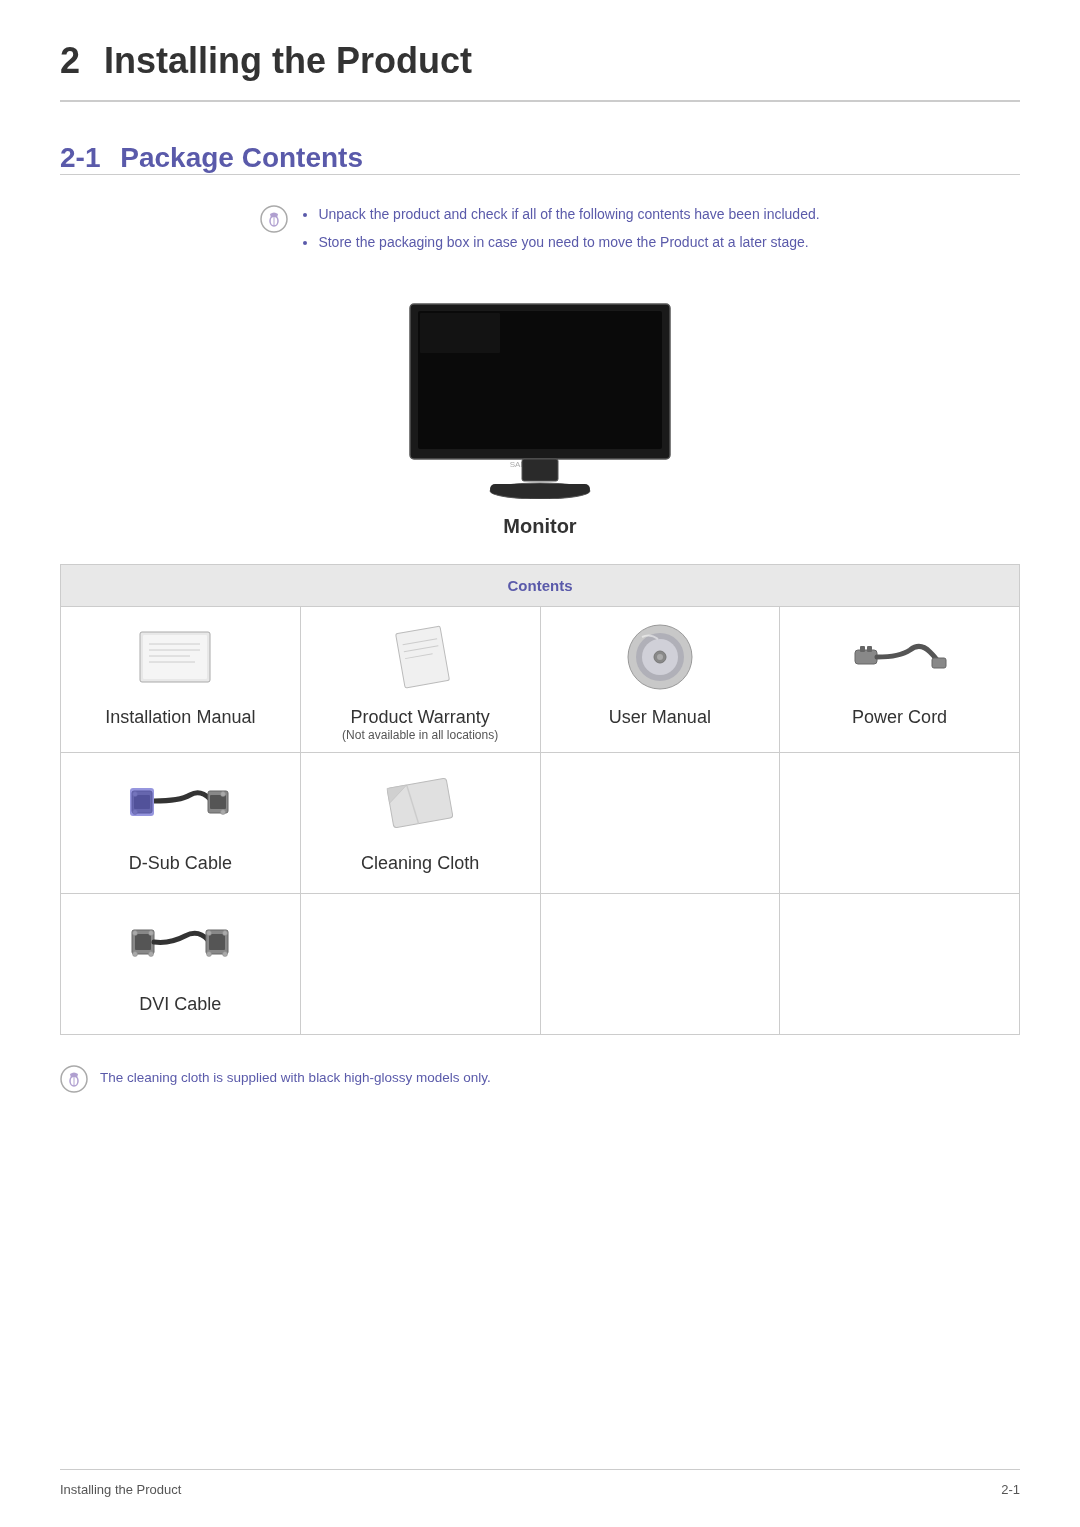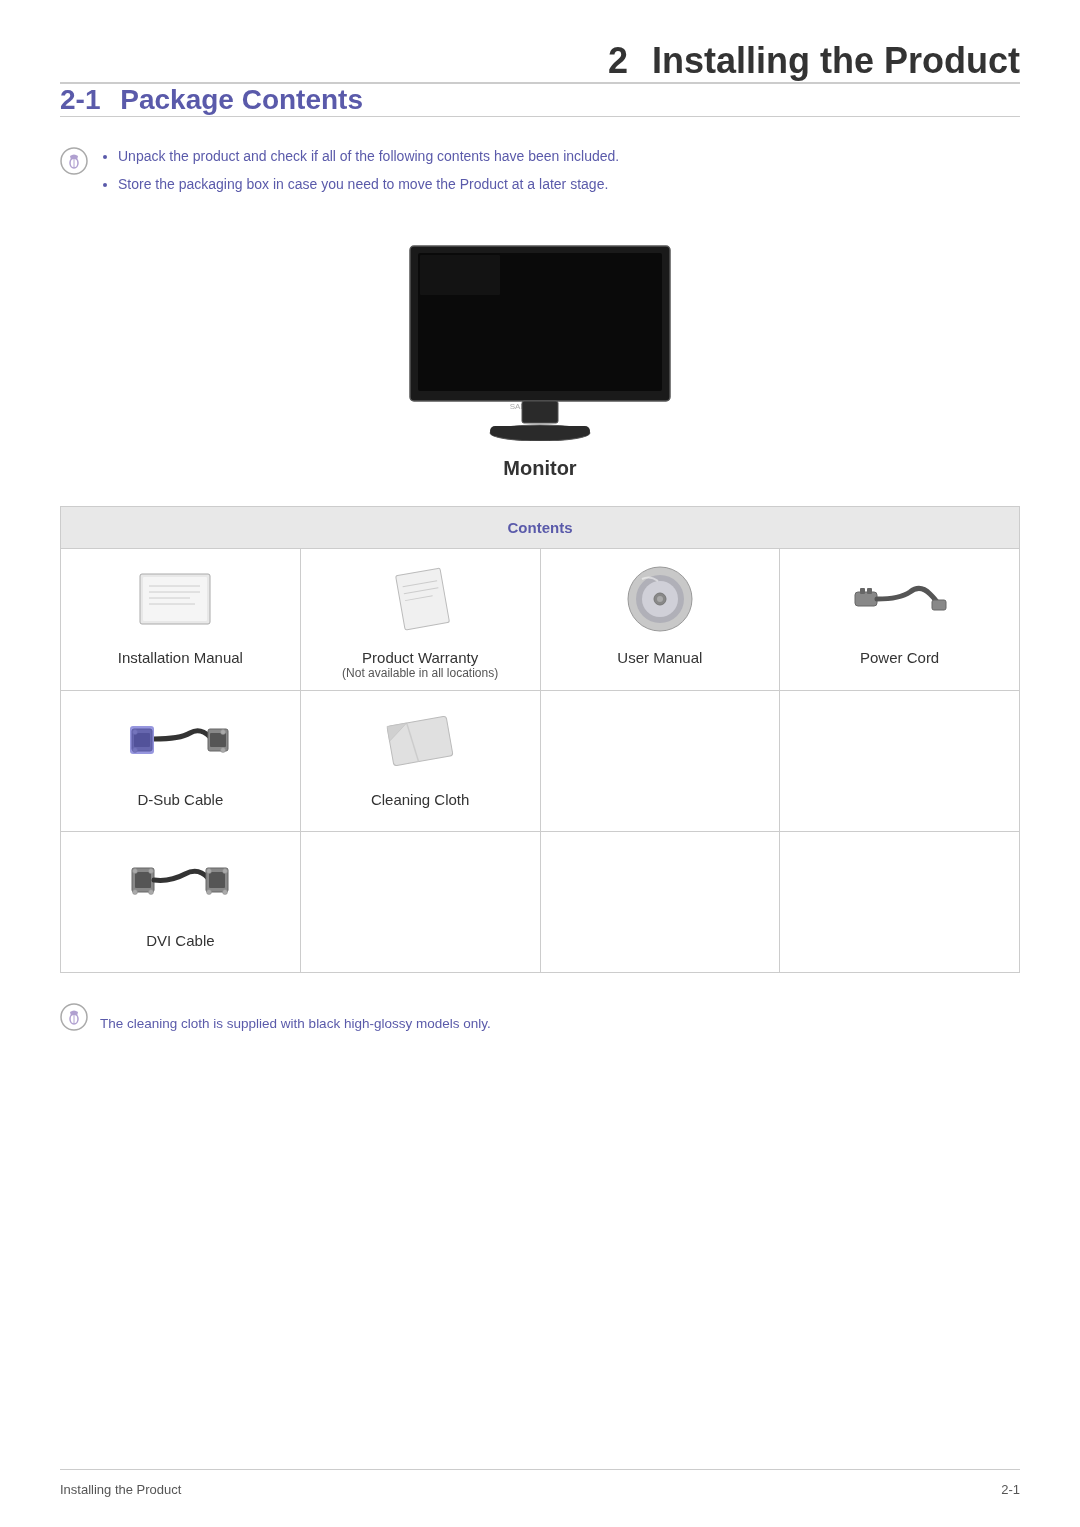--- a/index.html
+++ b/index.html
@@ -12,22 +12,23 @@
       position: relative;
       font-size: 15px;
     }
     .page-content {
       padding: 40px 60px 80px 60px;
     }
     .chapter-title {
       font-size: 36px;
       font-weight: bold;
       color: #333;
+      padding-bottom: 18px;
       border-bottom: 2px solid #ccc;
-      text-align: right;
+      margin-bottom: 40px;
     }
     .chapter-title .chapter-num {
       font-size: 36px;
       font-weight: bold;
       color: #333;
       margin-right: 14px;
     }
     .section-title {
       font-size: 28px;
       font-weight: bold;
@@ -37,20 +38,21 @@
       margin-bottom: 28px;
     }
     .section-title .section-num {
       margin-right: 12px;
     }
     .note-block {
       display: flex;
       align-items: flex-start;
       gap: 12px;
       margin-bottom: 24px;
+      justify-content: center;
     }
     .note-icon {
       width: 28px;
       height: 28px;
       flex-shrink: 0;
       margin-top: 2px;
     }
     .note-text {
       font-size: 14px;
       color: #5a5aaa;
@@ -121,21 +123,21 @@
       min-height: 120px;
     }
     .item-img {
       height: 80px;
       display: flex;
       align-items: center;
       justify-content: center;
       width: 100%;
     }
     .item-label {
-      font-size: 15px;
+      font-size: 18px;
       color: #333;
       text-align: center;
       margin-top: 10px;
     }
     .item-label-sub {
       font-size: 12px;
       color: #555;
       text-align: center;
     }
     .footer {
@@ -146,21 +148,21 @@
       display: flex;
       justify-content: space-between;
       align-items: center;
       border-top: 1px solid #ccc;
       padding-top: 12px;
       font-size: 13px;
       color: #555;
     }
     .bottom-note {
       display: flex;
-      align-items: flex-end;
+      align-items: center;
       gap: 12px;
       margin-top: 28px;
     }
     .bottom-note-text {
       font-size: 13.5px;
       color: #5a5aaa;
     }
   </style>
 </head>
 <body>

